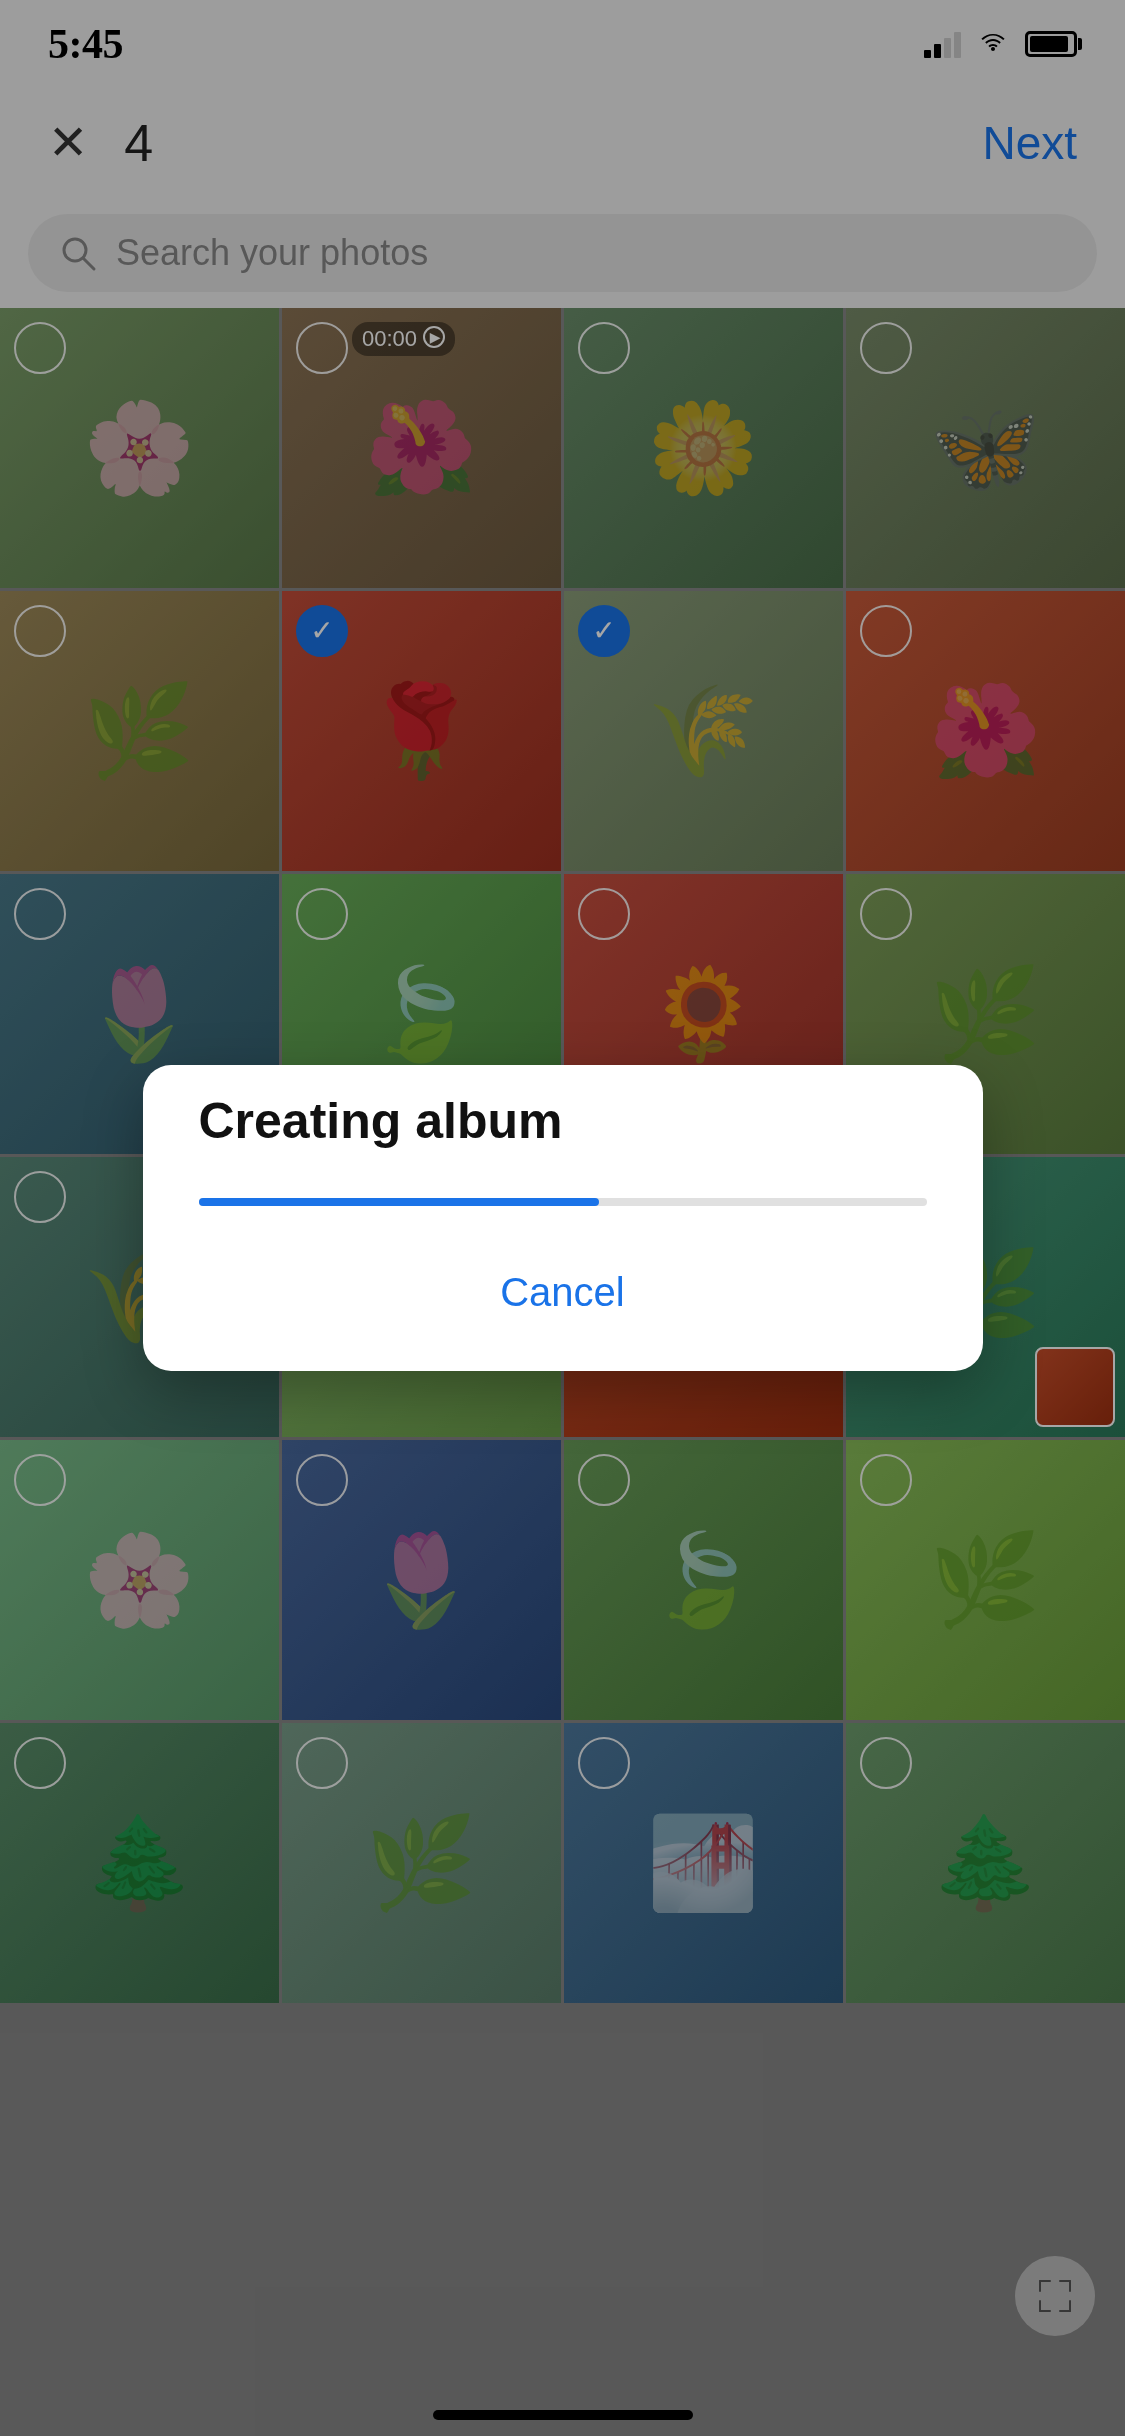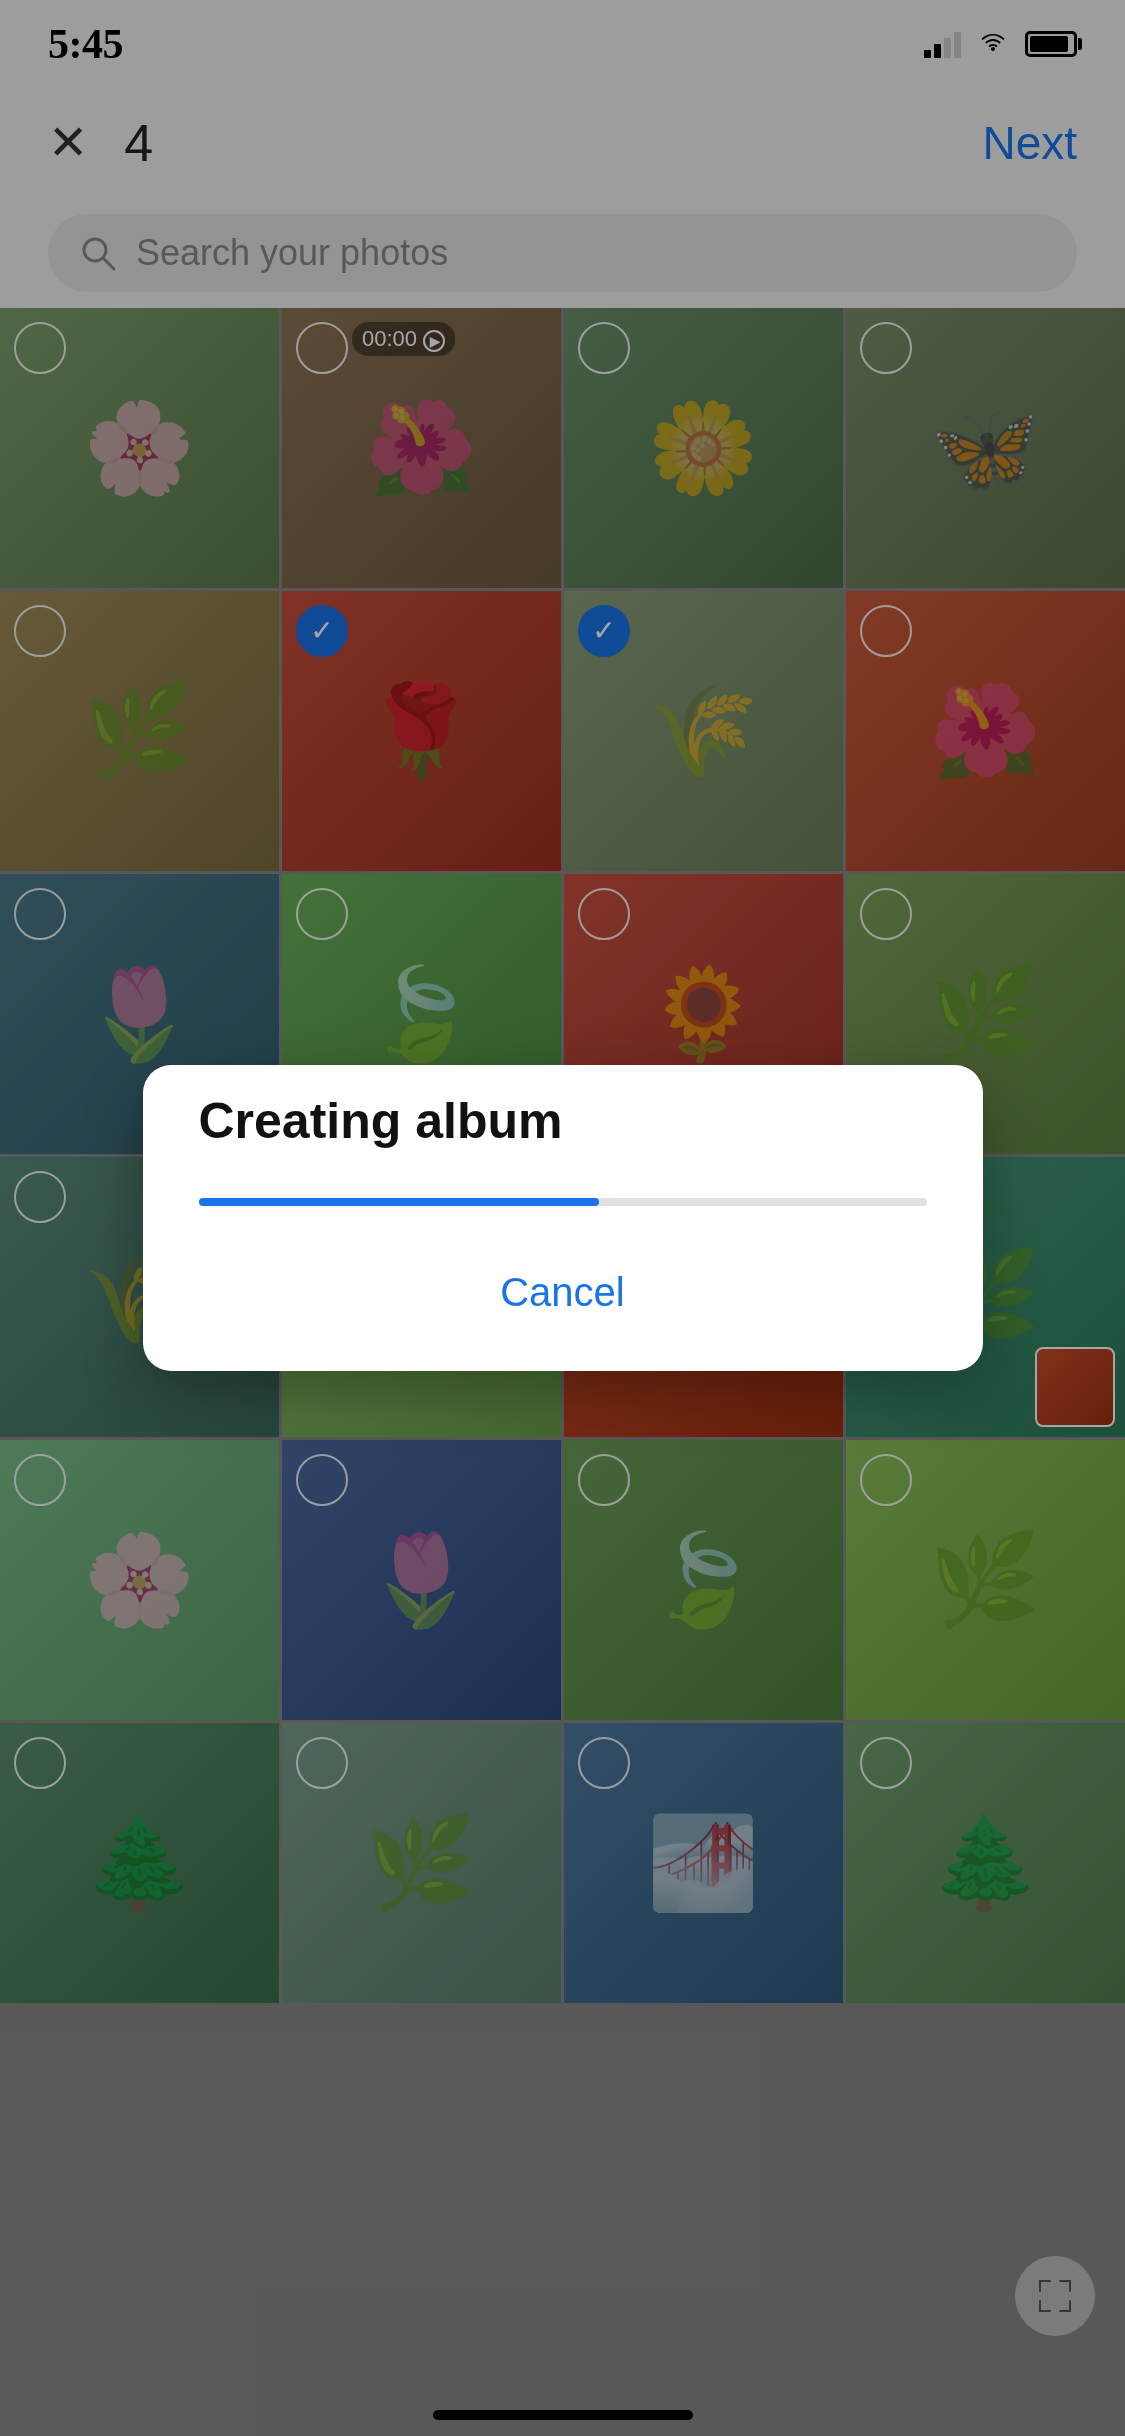--- a/index.html
+++ b/index.html
@@ -137,21 +137,21 @@
     
     .search-bar {
       position: absolute;
       top: 198px;
       left: 0;
       width: 100%;
       height: 110px;
       background: #f2f2f2;
       display: flex;
       align-items: center;
-      padding: 16px 48px;
+      padding: 16px 28px;
       z-index: 10;
     }
 
     .search-input-wrapper {
       width: 100%;
       height: 78px;
       background: #e4e4e4;
       border-radius: 50px;
       display: flex;
       align-items: center;
@@ -259,21 +259,21 @@
     .video-badge {
       position: absolute;
       top: 14px;
       left: 70px;
       background: rgba(0,0,0,0.4);
       color: #fff;
       font-size: 22px;
       padding: 4px 10px;
       border-radius: 16px;
       display: flex;
-      align-items: flex-end;
+      align-items: flex-start;
       gap: 6px;
     }
 
     .play-btn-small {
       width: 22px;
       height: 22px;
       border-radius: 50%;
       border: 2px solid #fff;
       display: flex;
       align-items: center;

